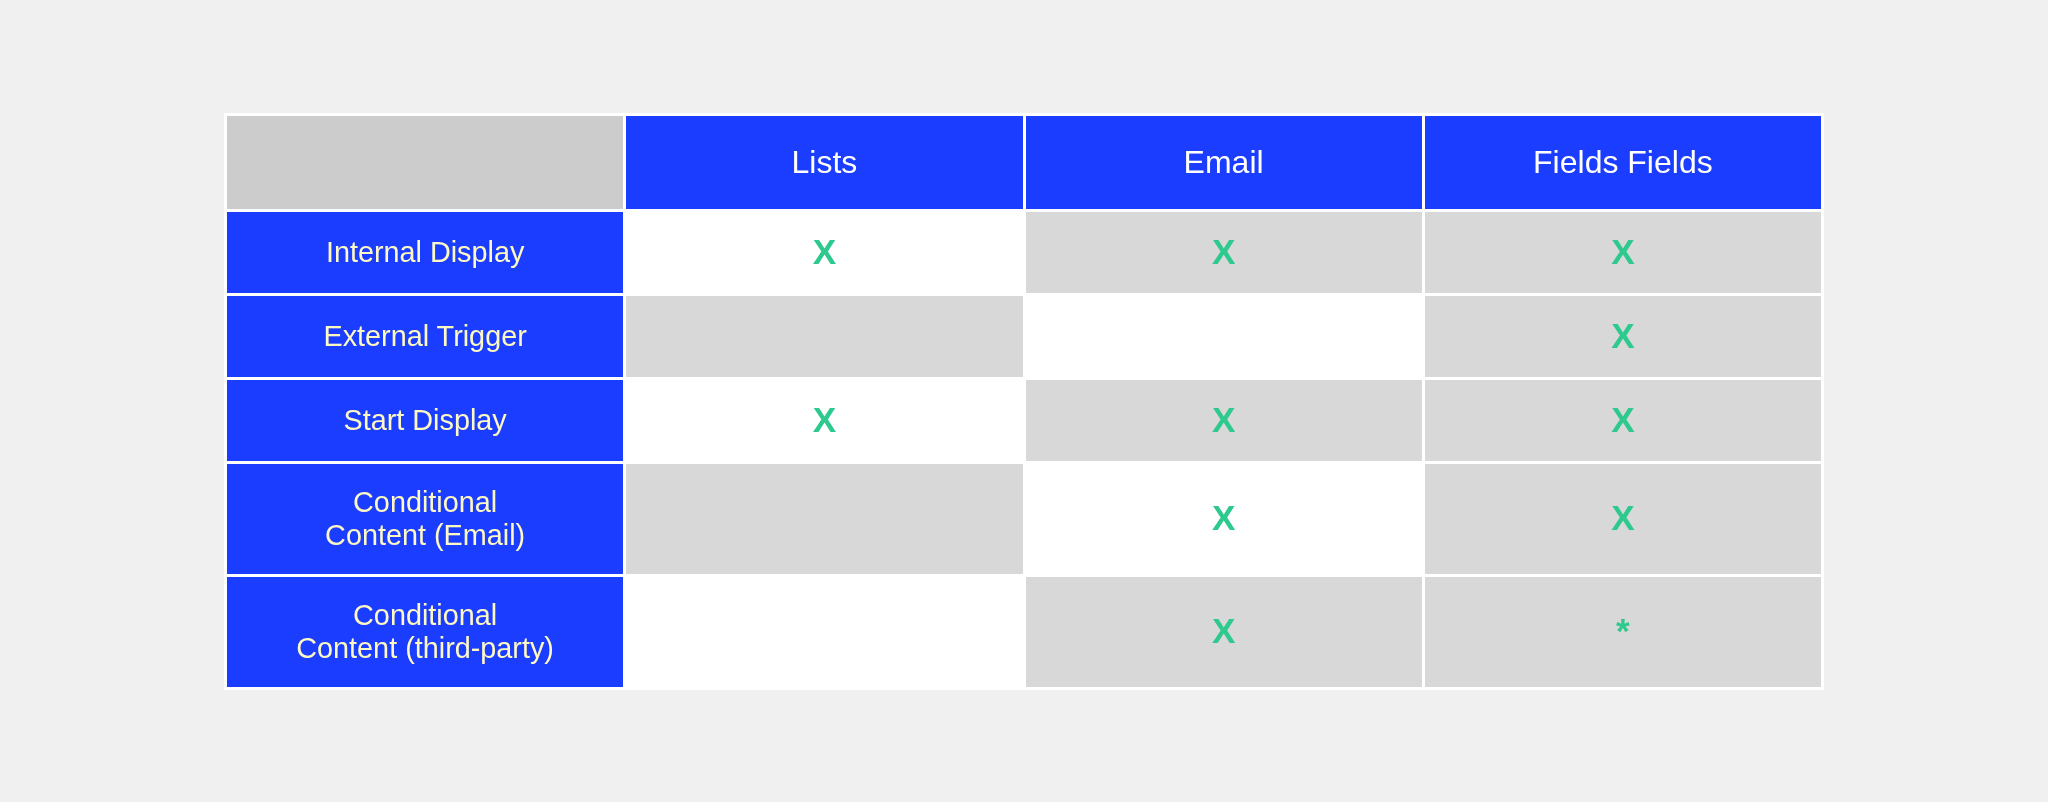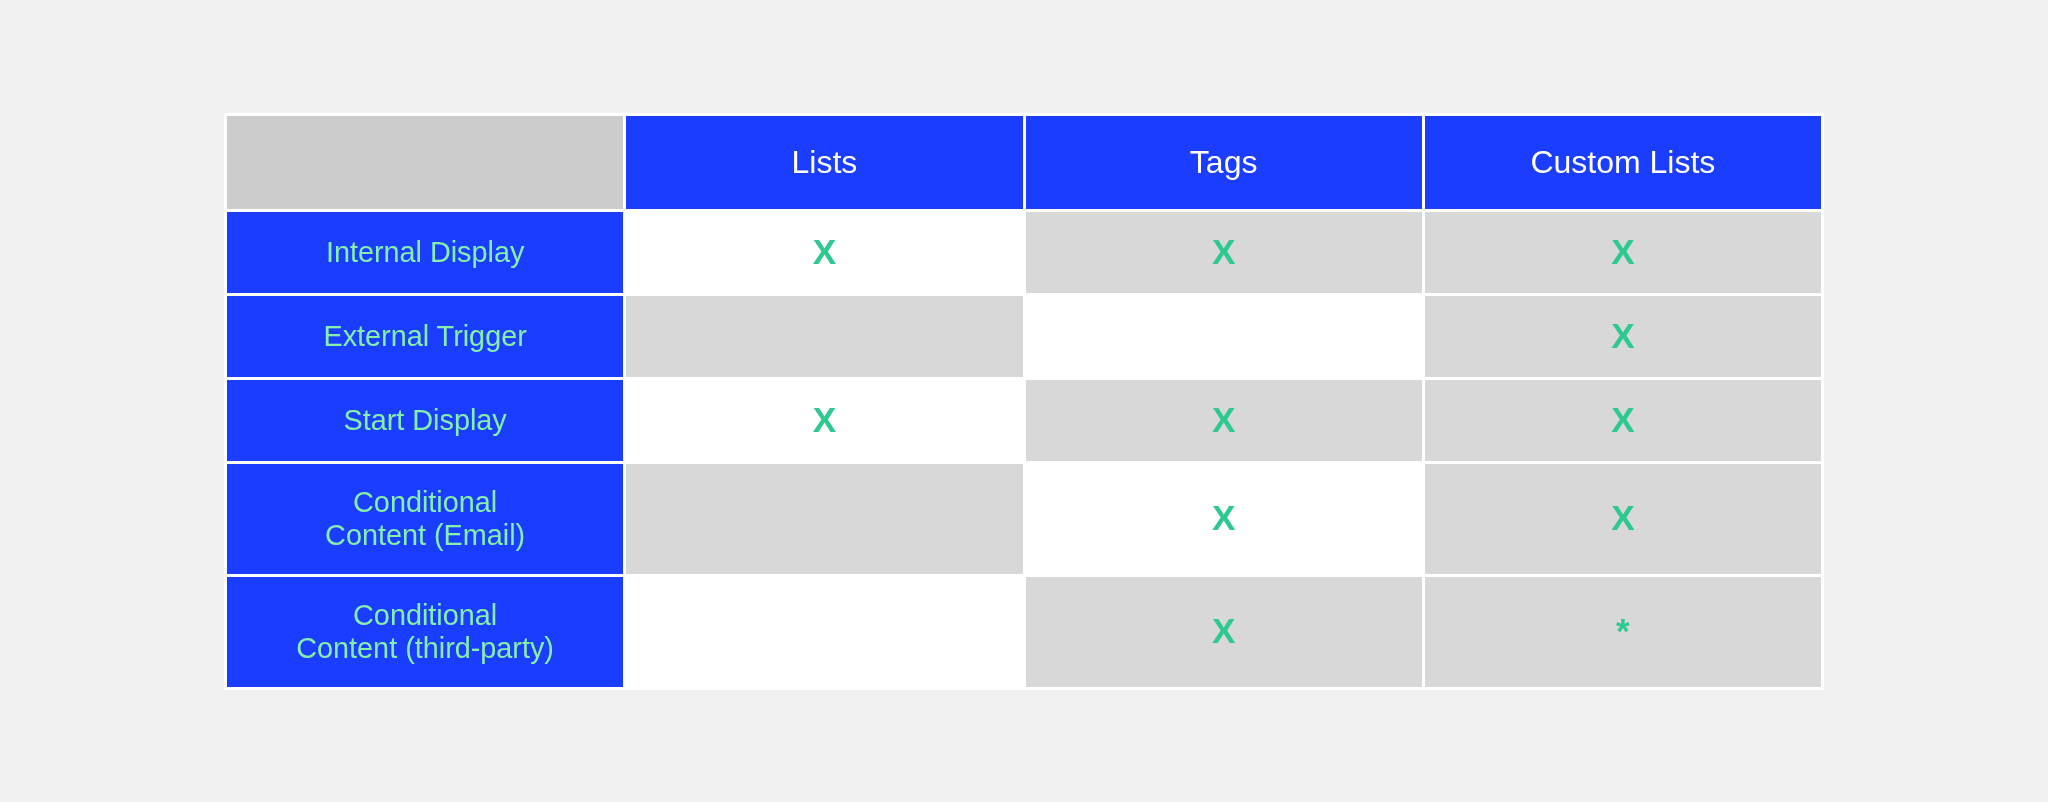--- a/index.html
+++ b/index.html
@@ -50,21 +50,21 @@
       border: 3px solid #ffffff;
       text-align: center;
       padding: 22px 20px;
       font-size: 1.7rem;
       vertical-align: middle;
     }
 
     
     tbody tr td:first-child {
       background-color: #1a3dff;
-      color: #86efac;
+      color: #fef9c3;
       font-size: 1.8rem;
       font-weight: 500;
       padding: 22px 30px;
     }
 
     
     
     tbody tr td:nth-child(2) {
       background-color: #ffffff;
     }
@@ -102,22 +102,22 @@
   </style>
 </head>
 <body>
 
 <div class="table-wrapper">
   <table>
     <thead>
       <tr>
         <th></th>
         <th>Lists</th>
-        <th>Tags</th>
-        <th>Custom Lists</th>
+        <th>Email</th>
+        <th>Fields Fields</th>
       </tr>
     </thead>
     <tbody id="table-body">
     <tr>
           <td>Internal Display</td>
           <td><span class="check-mark">X</span></td>
           <td><span class="check-mark">X</span></td>
           <td><span class="check-mark">X</span></td>
         </tr>
         <tr class="row-gray">

